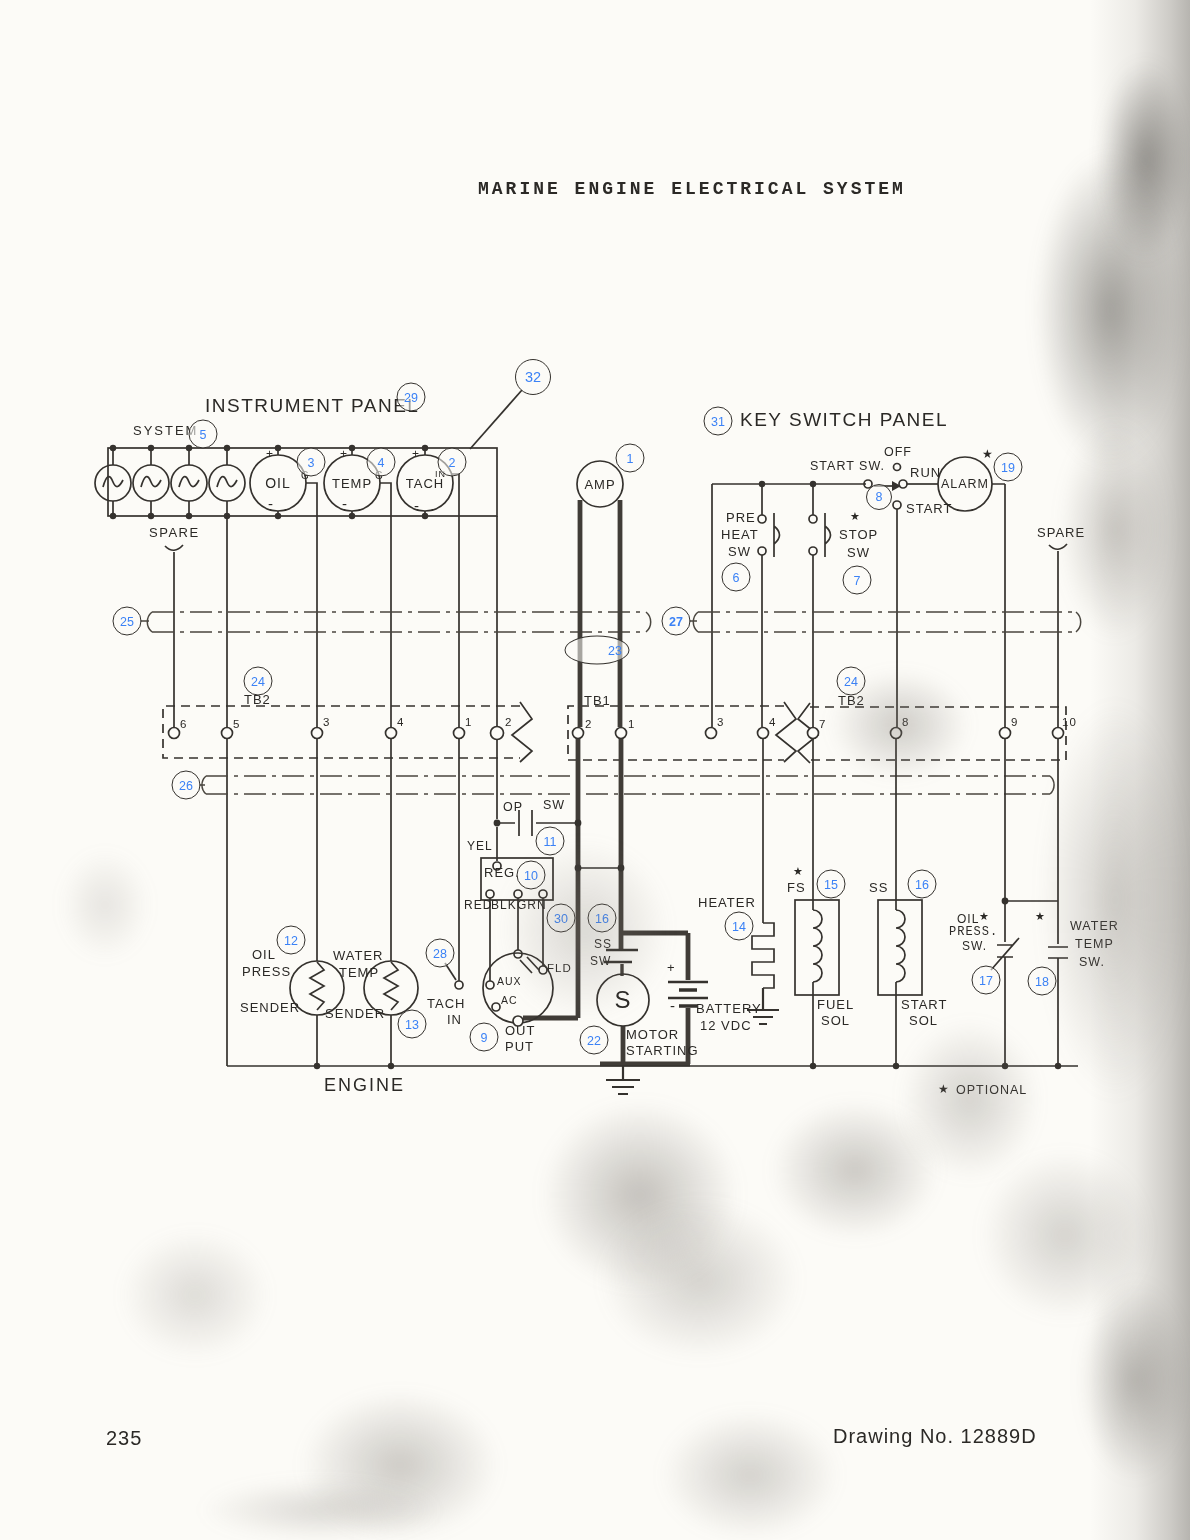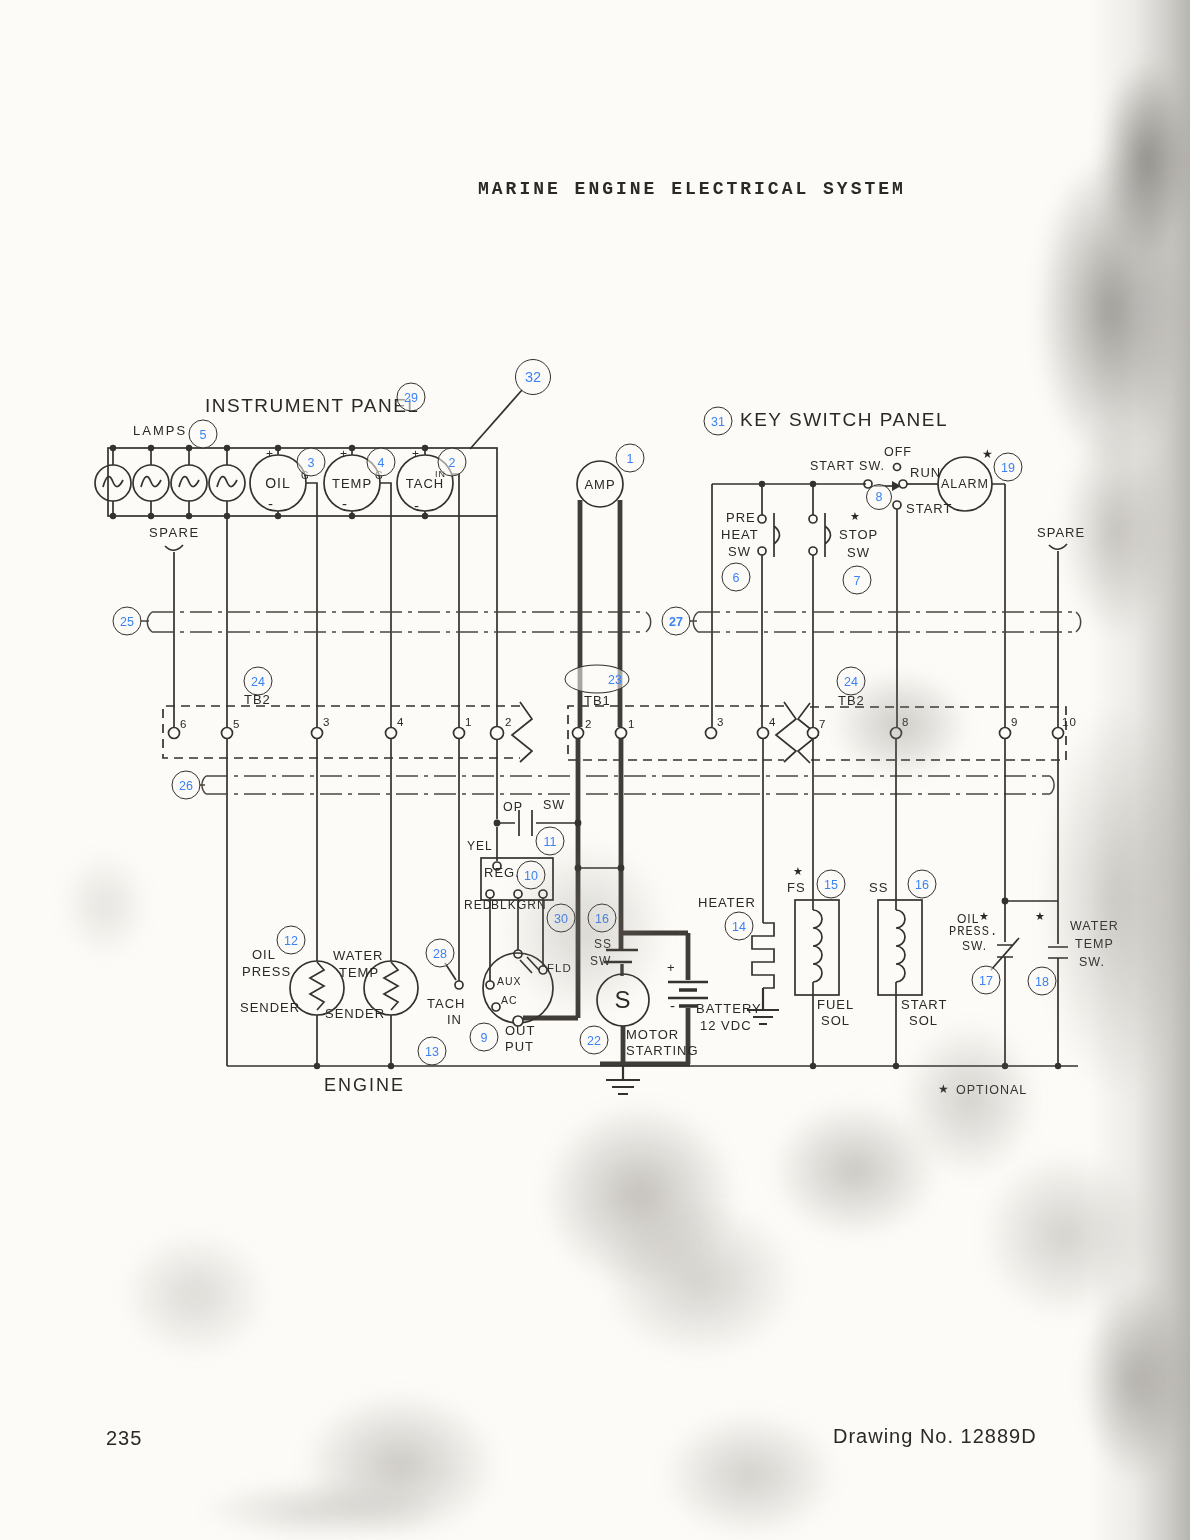--- a/index.html
+++ b/index.html
@@ -217,21 +217,21 @@
           <circle cx="896" cy="1066" r="3.2"></circle>
         <circle cx="1005" cy="1066" r="3.2"></circle>
           <circle cx="1058" cy="1066" r="3.2"></circle>
       </g>
     </g>
   </svg>
 
   <div class="lbl mono" style="left:478px;top:180px;font-size:18px;letter-spacing:3px;font-weight:600;">MARINE ENGINE ELECTRICAL SYSTEM</div>
 
   <div class="lbl" style="left:205px;top:396px;font-size:19px;letter-spacing:1.5px;">INSTRUMENT PANEL</div>
-  <div class="lbl" style="left:133px;top:424px;font-size:13px;letter-spacing:2px;">LAMPS</div>
+  <div class="lbl" style="left:133px;top:424px;font-size:13px;letter-spacing:2px;">SYSTEM</div>
   <div class="lbl" style="left:149px;top:526px;font-size:13px;letter-spacing:1.5px;">SPARE</div>
 
   <div class="circle-lbl" style="left:250px;top:455px;width:56px;height:56px;font-size:14px;">OIL</div>
   <div class="circle-lbl" style="left:324px;top:455px;width:56px;height:56px;font-size:13px;">TEMP</div>
   <div class="circle-lbl" style="left:397px;top:455px;width:56px;height:56px;font-size:13px;">TACH</div>
   <div class="circle-lbl" style="left:577px;top:461px;width:46px;height:46px;font-size:13px;">AMP</div>
 
   <div class="lbl" style="left:266px;top:448px;font-size:12px;">+</div>
   <div class="lbl" style="left:340px;top:448px;font-size:12px;">+</div>
   <div class="lbl" style="left:412px;top:448px;font-size:12px;">+</div>
@@ -345,30 +345,30 @@
   <div class="callout" style="left:630px;top:458px;">1</div>
   <div class="callout" style="left:718px;top:421px;">31</div>
   <div class="callout" style="left:1008px;top:467px;">19</div>
   <div class="callout" style="left:879px;top:497px;width:24px;height:24px;">8</div>
   <div class="callout" style="left:736px;top:577px;">6</div>
   <div class="callout" style="left:857px;top:580px;">7</div>
   <div class="callout" style="left:127px;top:621px;">25</div>
   <div class="callout" style="left:676px;top:621px;font-weight:bold;">27</div>
   <div class="callout" style="left:186px;top:785px;">26</div>
   <div class="callout" style="left:258px;top:681px;">24</div>
-  <div class="callout" style="left:597px;top:679px;padding-left:36px;">23</div>
+  <div class="callout" style="left:597px;top:650px;padding-left:36px;">23</div>
   <div class="callout" style="left:851px;top:681px;">24</div>
   <div class="callout" style="left:550px;top:841px;">11</div>
   <div class="callout" style="left:531px;top:875px;">10</div>
   <div class="callout" style="left:561px;top:918px;">30</div>
   <div class="callout" style="left:602px;top:918px;">16</div>
   <div class="callout" style="left:440px;top:953px;">28</div>
   <div class="callout" style="left:484px;top:1037px;">9</div>
   <div class="callout" style="left:291px;top:940px;">12</div>
-  <div class="callout" style="left:432px;top:1024px;margin-top:27px;">13</div>
+  <div class="callout" style="left:412px;top:1024px;">13</div>
   <div class="callout" style="left:594px;top:1040px;">22</div>
   <div class="callout" style="left:739px;top:926px;">14</div>
   <div class="callout" style="left:831px;top:884px;text-align:center;">15</div>
   <div class="callout" style="left:922px;top:884px;">16</div>
   <div class="callout" style="left:986px;top:980px;">17</div>
   <div class="callout" style="left:1042px;top:981px;">18</div>
 
   <div class="rightband"></div>
   <div class="stain" style="left:1035px;top:150px;width:150px;height:320px;background:radial-gradient(closest-side,rgba(75,72,66,.5),rgba(75,72,66,0));"></div>
   <div class="stain" style="left:1100px;top:60px;width:90px;height:200px;background:radial-gradient(closest-side,rgba(60,57,52,.5),rgba(60,57,52,0));"></div>

